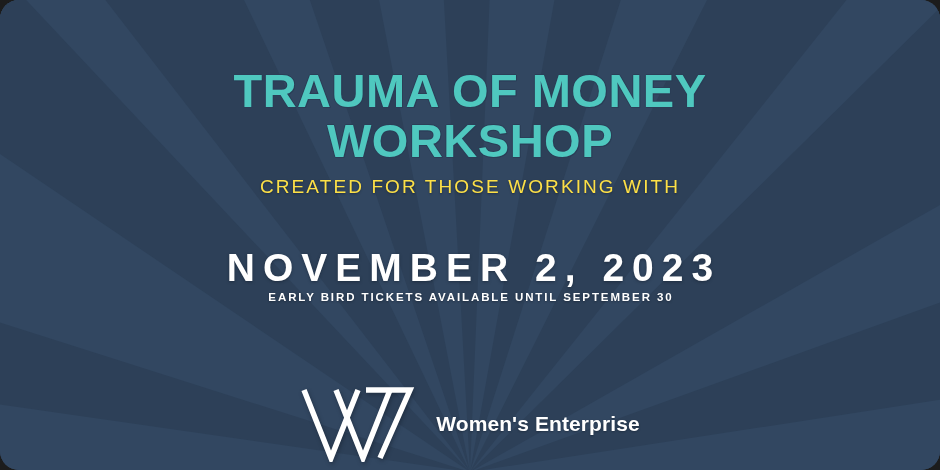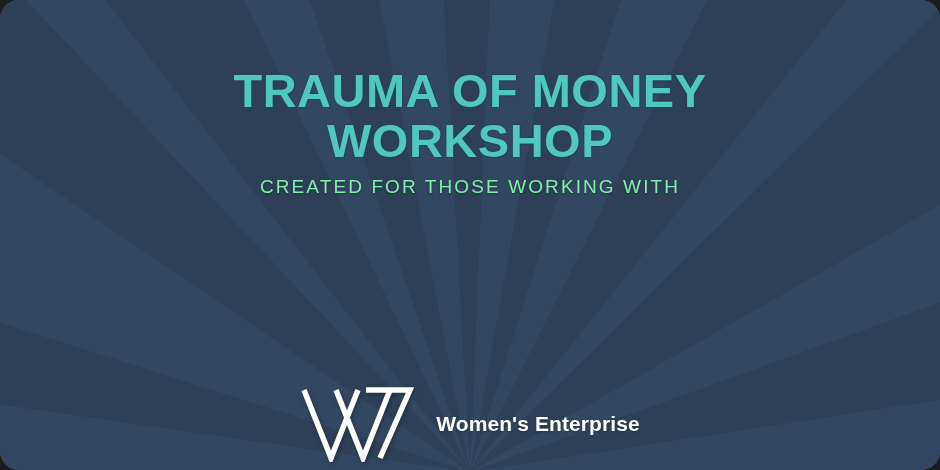--- a/index.html
+++ b/index.html
@@ -59,21 +59,21 @@
   }
 
   .subtitle-block {
     position: absolute;
     top: 176px;
     left: 0;
     right: 0;
     text-align: center;
   }
   .subtitle-line {
-    color: #86efac;
+    color: #fde047;
     font-size: 19px;
     line-height: 22px;
     font-weight: normal;
     letter-spacing: 2.1px;
     text-transform: uppercase;
     text-shadow: 0 1px 2px rgba(20,30,45,0.55);
     white-space: nowrap;
   }
 
   .date-block {
@@ -164,20 +164,24 @@
 
     <div class="title-block">
       <div class="title-line">TRAUMA OF MONEY</div>
       <div class="title-line">WORKSHOP</div>
     </div>
 
     <div class="subtitle-block">
       <div class="subtitle-line">CREATED FOR THOSE WORKING WITH</div>
     </div>
 
+    <div class="date-block">
+      <div class="date-line">NOVEMBER 2, 2023</div>
+      <div class="earlybird-line">EARLY BIRD TICKETS AVAILABLE UNTIL SEPTEMBER 30</div>
+    </div>
 
     <div class="logo-lockup">
 
       <svg class="logo-mark" viewBox="0 0 118 76" aria-hidden="true">
         <g fill="none" stroke="#ffffff" stroke-width="5.5" stroke-linejoin="miter" stroke-linecap="butt">
 
           <path d="M4 4 L31 72 L58 4"></path>
 
           <path d="M36 4 L63 72 L90 4"></path>
 

